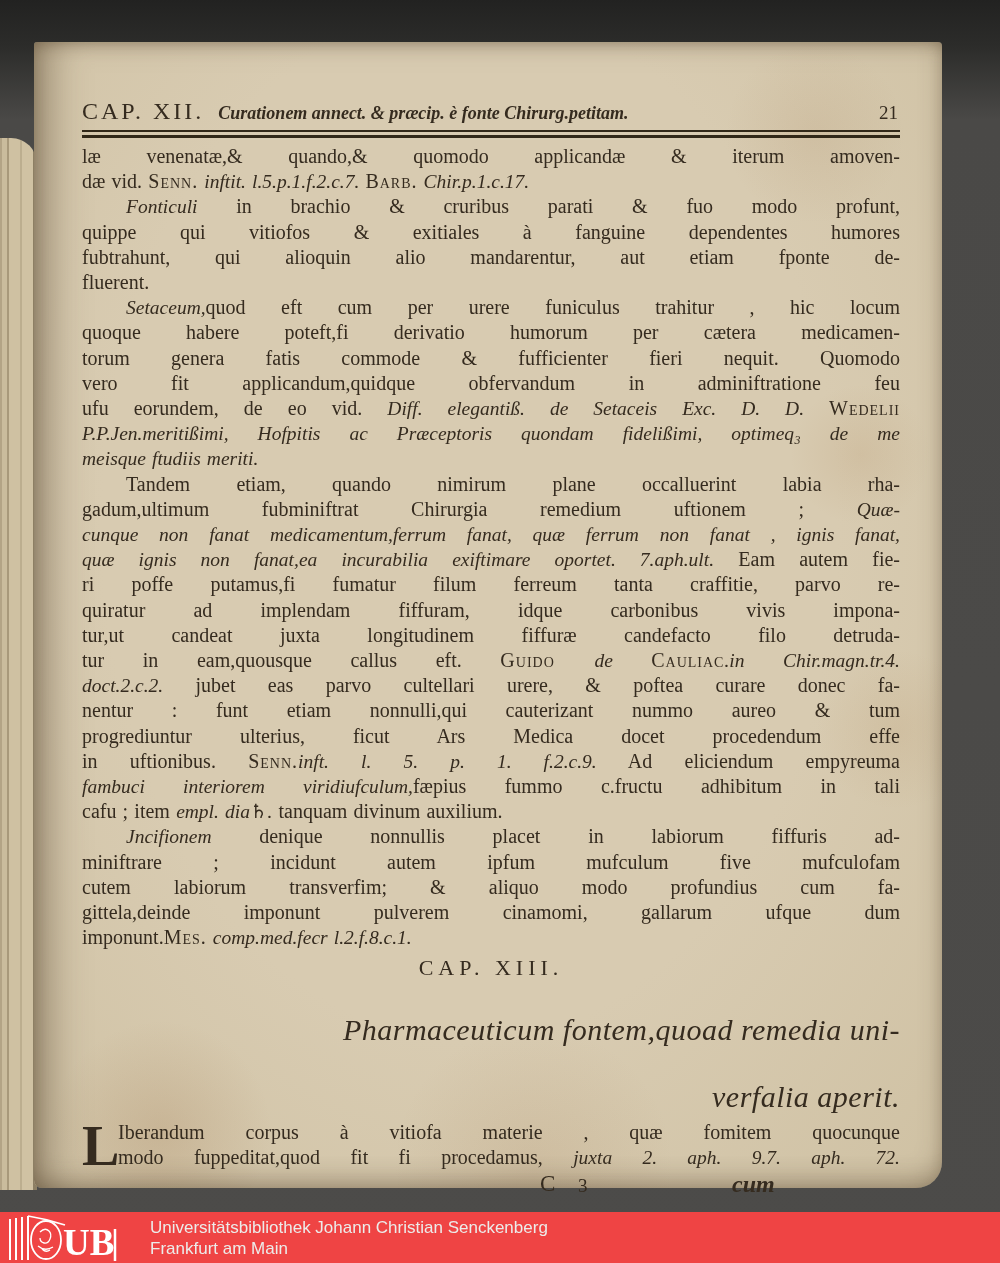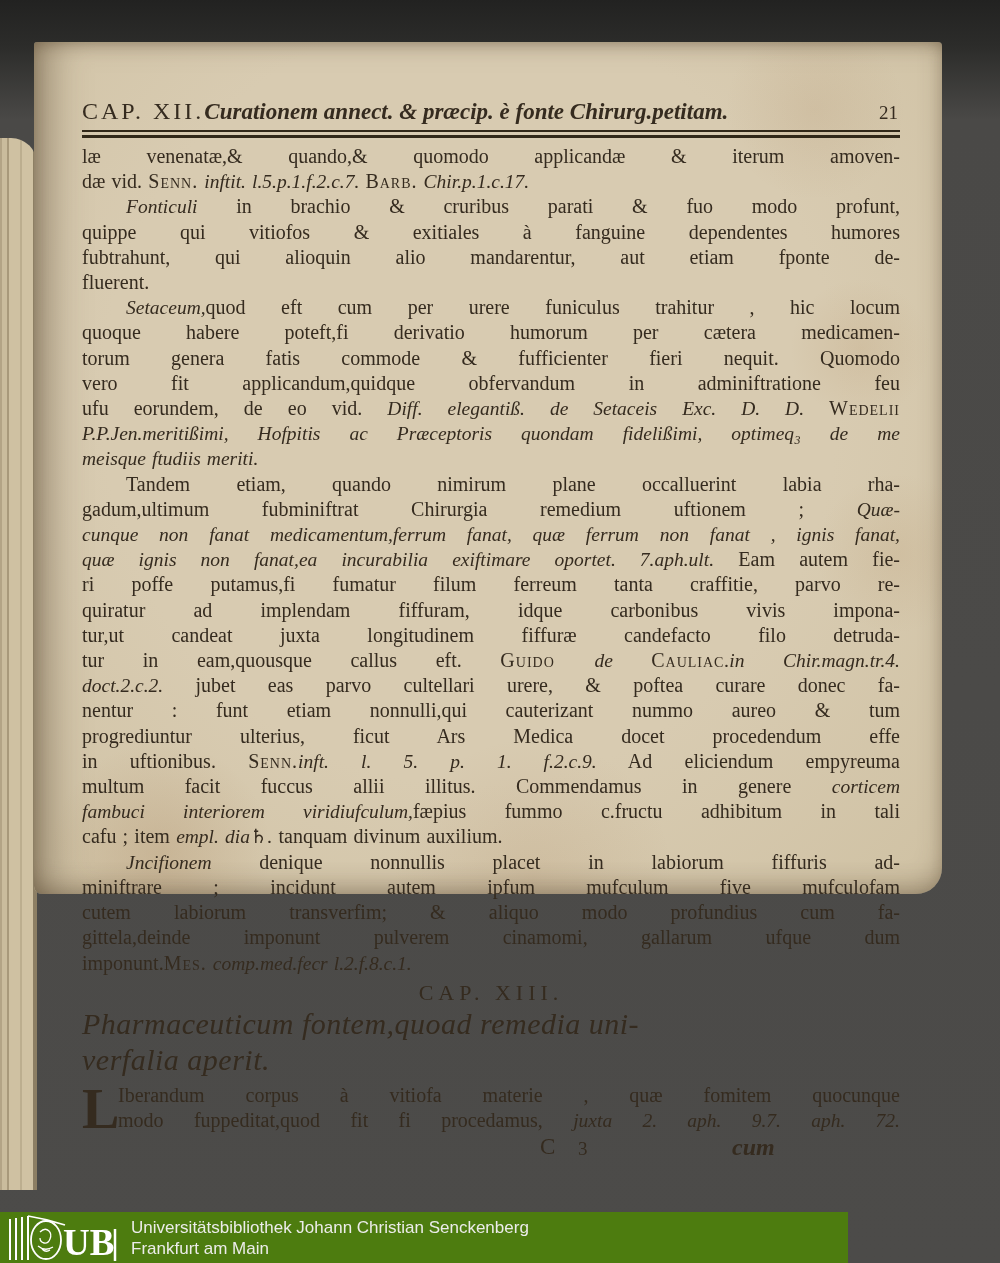--- a/index.html
+++ b/index.html
@@ -10,21 +10,21 @@
   }
   
   .edge-pages{
     position:absolute;left:0;top:138px;width:37px;height:1052px;
     background:
       linear-gradient(90deg,#b3a486 0 2px,#cabc9d 2px 7px,#a8997b 7px 9px,#cfc1a2 9px 20px,#bcae8f 20px 22px,#d0c2a3 22px 33px,#8d7f64 33px 37px);
     border-top-right-radius:26px;
   }
   
   .page{
-    position:absolute;left:34px;top:42px;width:908px;height:852px;
+    position:absolute;left:34px;top:42px;width:908px;height:1146px;
     background:
       radial-gradient(circle at 91% 36%, rgba(173,134,88,.16), transparent 70px),
       radial-gradient(circle at 95% 60%, rgba(173,134,88,.14), transparent 80px),
       radial-gradient(circle at 14% 95%, rgba(160,120,80,.22), transparent 110px),
       radial-gradient(circle at 55% 98%, rgba(160,120,80,.14), transparent 140px),
       radial-gradient(circle at 86% 8%, rgba(160,120,80,.12), transparent 90px),
       radial-gradient(ellipse at 48% 42%, #d8cbb1 55%, #cfc1a3 100%);
     box-shadow:
       inset 30px 0 40px -18px rgba(74,56,34,.5),
       inset -5px -12px 26px -8px rgba(74,56,34,.38),
@@ -34,48 +34,48 @@
   }
   .handwritten{
     position:absolute;left:808px;top:50px;
     font-family:"DejaVu Sans",sans-serif;font-style:italic;font-size:31px;
     color:rgba(148,142,134,.9);transform:rotate(-9deg);letter-spacing:2px;
   }
   .content{padding:56px 42px 0 48px;}
   
   .hdr{display:flex;align-items:baseline;white-space:nowrap;}
   .hdr .cap{font-size:24px;letter-spacing:3px;}
-  .hdr .run{font-style:italic;font-size:23px;font-weight:600;}
+  .hdr .run{font-style:italic;font-size:18px;margin-left:14px;font-weight:600;}
   .hdr .pno{margin-left:auto;font-size:19px;padding-right:2px;}
   .rule{height:3px;border-top:2px solid #312818;border-bottom:3.5px solid #312818;margin:5px 0 6px 0;}
   
   .ln{font-size:20px;line-height:25.2px;text-align:justify;text-align-last:justify;word-spacing:.06em;}
   .ln.left{text-align:center;text-align-last:left;}
   .ln.ind{padding-left:44px;}
   .i{font-style:italic;}
   .ln .i{font-size:19.5px;}
   .sc{font-variant:small-caps;letter-spacing:1px;}
   
   .cap13{text-align:center;font-size:22px;letter-spacing:5px;margin-top:4px;}
-  .c13title{text-align:left;font-style:italic;font-size:30px;line-height:36px;font-weight:500;letter-spacing:.5px;}
+  .c13title{text-align:right;font-style:italic;font-size:30px;line-height:36px;font-weight:500;letter-spacing:.5px;margin-top:31px;}
   .droppara{position:relative;margin-top:5px;}
   .dropcap{position:absolute;left:0;top:1px;font-size:56px;line-height:50px;font-weight:600;}
   .droppara .ln{padding-left:36px;}
   .sig{position:relative;height:30px;margin-top:1px;}
   .sig span{position:absolute;}
   .sig .c{left:458px;font-size:23px;}
   .sig .n{left:496px;font-size:19px;top:4px;}
   .sig .cw{left:650px;font-style:italic;font-size:24px;font-weight:600;}
   
   .footer{
-    position:absolute;left:0;bottom:0;width:848px;height:51px;
-    background:#4d7c0f;display:flex;align-items:center;
+    position:absolute;left:0;bottom:0;width:1000px;height:51px;
+    background:#ef4444;display:flex;align-items:center;
   }
   .logo{margin-left:7px;display:flex;align-items:center;height:46px;}
-  .foot-text{margin-left:12px;color:#ececea;font-family:"Liberation Sans","DejaVu Sans",sans-serif;
+  .foot-text{margin-left:31px;color:#ececea;font-family:"Liberation Sans","DejaVu Sans",sans-serif;
     font-size:17px;line-height:21px;font-weight:400;}
 </style>
 </head>
 <body>
 
 <div class="edge-pages"></div>
 
 <div class="handwritten">162</div>
 
 <div class="page">
@@ -107,21 +107,20 @@
       <div class="ln just"><span class="i">cunque non fanat medicamentum,ferrum fanat, quæ ferrum non fanat , ignis fanat,</span></div>
       <div class="ln just"><span class="i">quæ ignis non fanat,ea incurabilia exiftimare oportet. 7.aph.ult.</span><span> Eam autem fie-</span></div>
       <div class="ln just"><span>ri poffe putamus,fi fumatur filum ferreum tanta craffitie, parvo re-</span></div>
       <div class="ln just"><span>quiratur ad implendam fiffuram, idque carbonibus vivis impona-</span></div>
       <div class="ln just"><span>tur,ut candeat juxta longitudinem fiffuræ candefacto filo detruda-</span></div>
       <div class="ln just"><span>tur in eam,quousque callus eft. </span><span class="sc">Guido </span><span class="i">de </span><span class="sc">Cauliac</span><span class="i">.in Chir.magn.tr.4.</span></div>
       <div class="ln just"><span class="i">doct.2.c.2.</span><span> jubet eas parvo cultellari urere, &amp; poftea curare donec fa-</span></div>
       <div class="ln just"><span>nentur : funt etiam nonnulli,qui cauterizant nummo aureo &amp; tum</span></div>
       <div class="ln just"><span>progrediuntur ulterius, ficut Ars Medica docet procedendum effe</span></div>
       <div class="ln just"><span>in uftionibus. </span><span class="sc">Senn.</span><span class="i">inft. l. 5. p. 1. f.2.c.9.</span><span> Ad eliciendum empyreuma</span></div>
-      <div class="ln just"><span>multum facit fuccus allii illitus. Commendamus in genere </span><span class="i">corticem</span></div>
       <div class="ln just"><span class="i">fambuci interiorem viridiufculum,</span><span>fæpius fummo c.fructu adhibitum in tali</span></div>
       <div class="ln left"><span>cafu ; item </span><span class="i">empl. dia♄.</span><span> tanquam divinum auxilium.</span></div>
       <div class="ln just ind"><span class="i">Jncifionem </span><span>denique nonnullis placet in labiorum fiffuris ad-</span></div>
       <div class="ln just"><span>miniftrare ; incidunt autem ipfum mufculum five mufculofam</span></div>
       <div class="ln just"><span>cutem labiorum transverfim; &amp; aliquo modo profundius cum fa-</span></div>
       <div class="ln just"><span>gittela,deinde imponunt pulverem cinamomi, gallarum ufque dum</span></div>
       <div class="ln left"><span>imponunt.</span><span class="sc">Mes.</span><span class="i"> comp.med.fecr l.2.f.8.c.1.</span></div>
     </div>
 
     <div class="cap13">CAP. XIII.</div>

